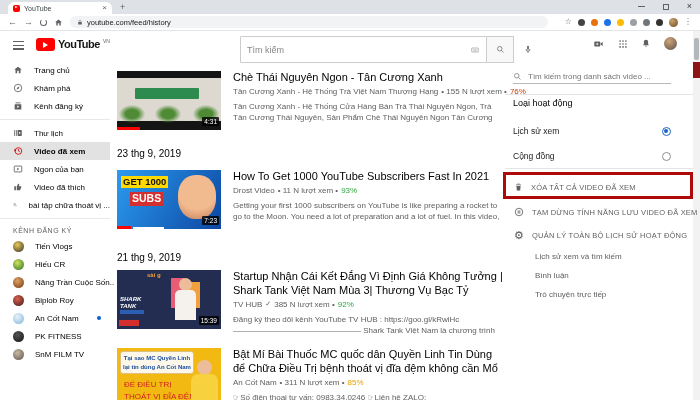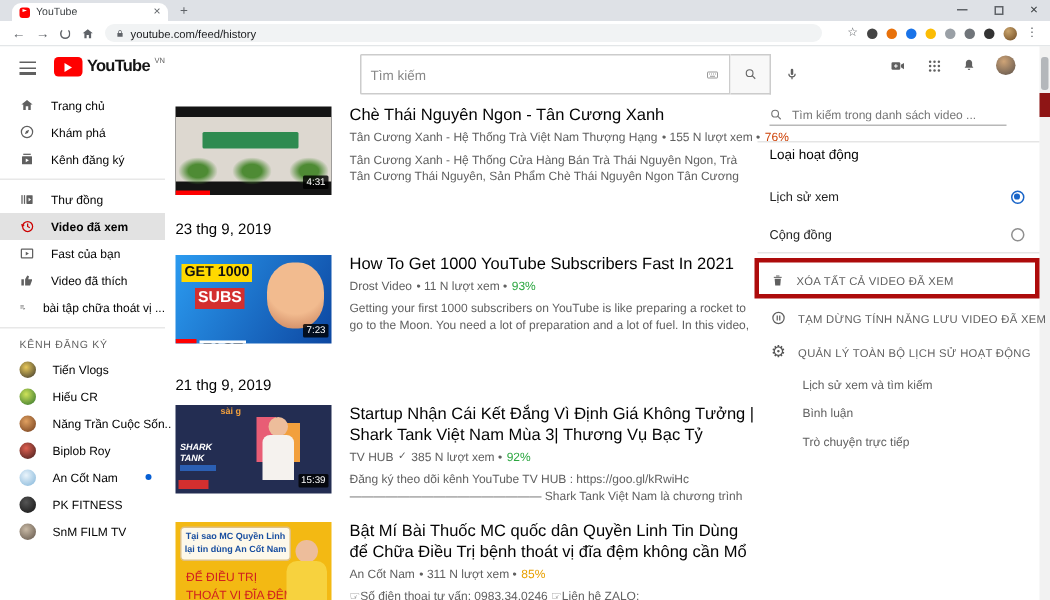--- a/index.html
+++ b/index.html
@@ -116,21 +116,21 @@
   .t4-red.l4 { top:44px; }
   .t4-head { position:absolute; right:9px; top:12px; width:15px; height:15px; border-radius:50%; background:#edbd9b; }
   .t4-body { position:absolute; right:3px; top:26px; width:27px; height:34px; border-radius:7px 7px 0 0; background:#f7d23e; }
 
   
   .panel-divider { position:absolute; height:1px; background:#e5e5e5; left:505px; width:188px; }
   .p-search { position:absolute; top:70px; left:513px; width:158px; height:14px; border-bottom:1px solid #b8b8b8; display:flex; align-items:center; gap:6px; }
   .p-search input { border:none; outline:none; flex:1; font-size:8px; color:#555; font-family:inherit; background:transparent; }
   .p-search input::placeholder { color:#757575; }
   .p-title { position:absolute; top:98px; left:513px; font-size:9px; color:#030303;text-align:center; }
-  .radio-row { position:absolute; left:513px; width:170px; display:flex; align-items:center; justify-content:space-between; font-size:8.5px; color:#222; }
+  .radio-row { position:absolute; left:513px; width:158px; display:flex; align-items:center; justify-content:space-between; font-size:8.5px; color:#222; }
   .radio { width:9px; height:9px; border-radius:50%; border:1.4px solid #8f8f8f; position:relative; }
   .radio.on { border-color:#1a65c8; }
   .radio.on::after { content:""; position:absolute; left:1.3px; top:1.3px; width:3.8px; height:3.8px; border-radius:50%; background:#1a65c8; }
   .annotation-box { position:absolute; left:503px; top:172px; width:190px; height:27px; border:3px solid #ad0b0b; }
   .p-item { position:absolute; left:514px; display:flex; align-items:center; gap:8px; font-size:7.5px; color:#5f5f5f; letter-spacing:0.2px; white-space:nowrap; }
   .p-gear-glyph { font-size:11px; color:#555; line-height:1; }
   .p-link { position:absolute; left:535px; font-size:8px; color:#606060; white-space:nowrap; }
 </style>
 </head>
 <body>
@@ -267,36 +267,36 @@
     <span>Kênh đăng ký</span>
   </div>
   <div class="side-div"></div>
   <div class="side-item">
     <svg width="10" height="10" viewBox="0 0 24 24" fill="#606060">
         <rect x="3" y="5" width="2" height="14"></rect>
         <rect x="7" y="5" width="2" height="14"></rect>
         <rect x="11" y="5" width="10" height="14" rx="1"></rect>
         <path d="M14.5 9 L18.5 12 L14.5 15 Z" fill="#fff"></path>
       </svg>
-    <span>Thư đồng</span>
+    <span>Thư lịch</span>
   </div>
   <div class="side-item selected">
     <svg width="10" height="10" viewBox="0 0 24 24">
         <circle cx="13" cy="12" r="8" fill="none" stroke="#c00" stroke-width="2"></circle>
         <path d="M13 7 V12 L16.5 14" stroke="#c00" stroke-width="2" fill="none"></path>
         <path d="M2.5 8 L8.5 9.5 L4 13 Z" fill="#c00"></path>
       </svg>
     <span>Video đã xem</span>
   </div>
   <div class="side-item">
     <svg width="10" height="10" viewBox="0 0 24 24">
         <rect x="3" y="5" width="18" height="14" rx="1" fill="none" stroke="#606060" stroke-width="2"></rect>
         <path d="M10 9 L15 12 L10 15 Z" fill="#606060"></path>
       </svg>
-    <span>Fast của bạn</span>
+    <span>Ngon của bạn</span>
   </div>
   <div class="side-item">
     <svg width="10" height="10" viewBox="0 0 24 24" fill="#606060">
         <path d="M3 10 H7 V20 H3 Z"></path>
         <path d="M9 20 H17 L20 12 V10 H14 L15.2 5 L12.5 4 L9 10 Z"></path>
       </svg>
     <span>Video đã thích</span>
   </div>
   <div class="side-item">
     <svg width="10" height="10" viewBox="0 0 24 24" fill="#606060">

